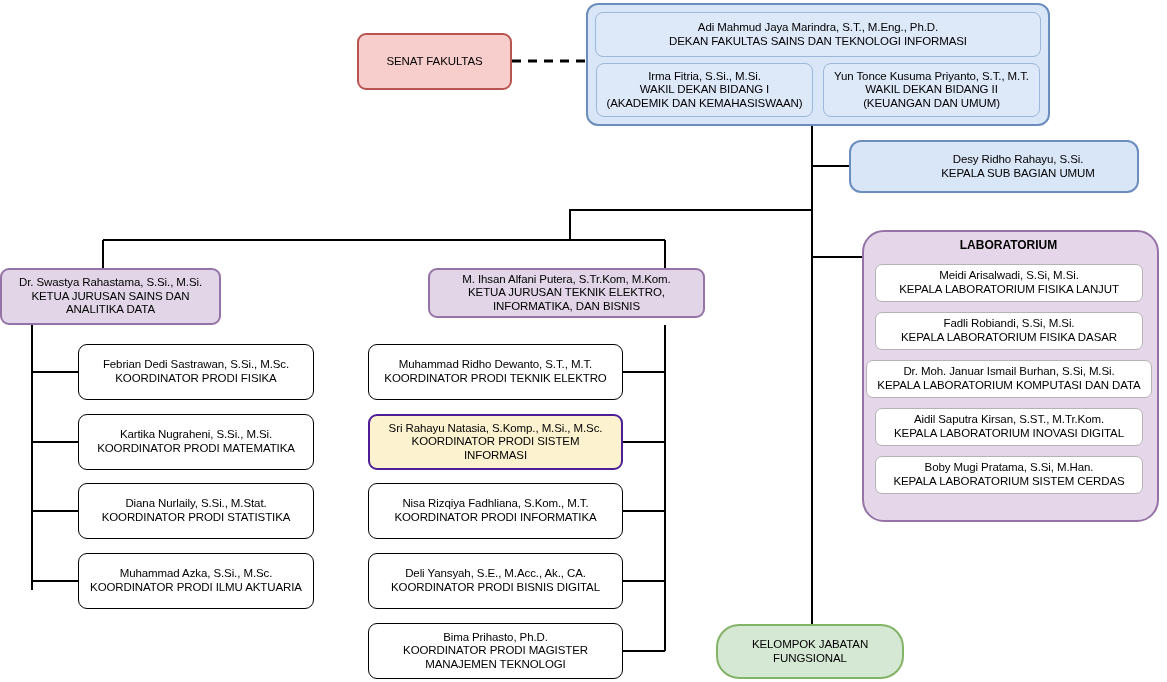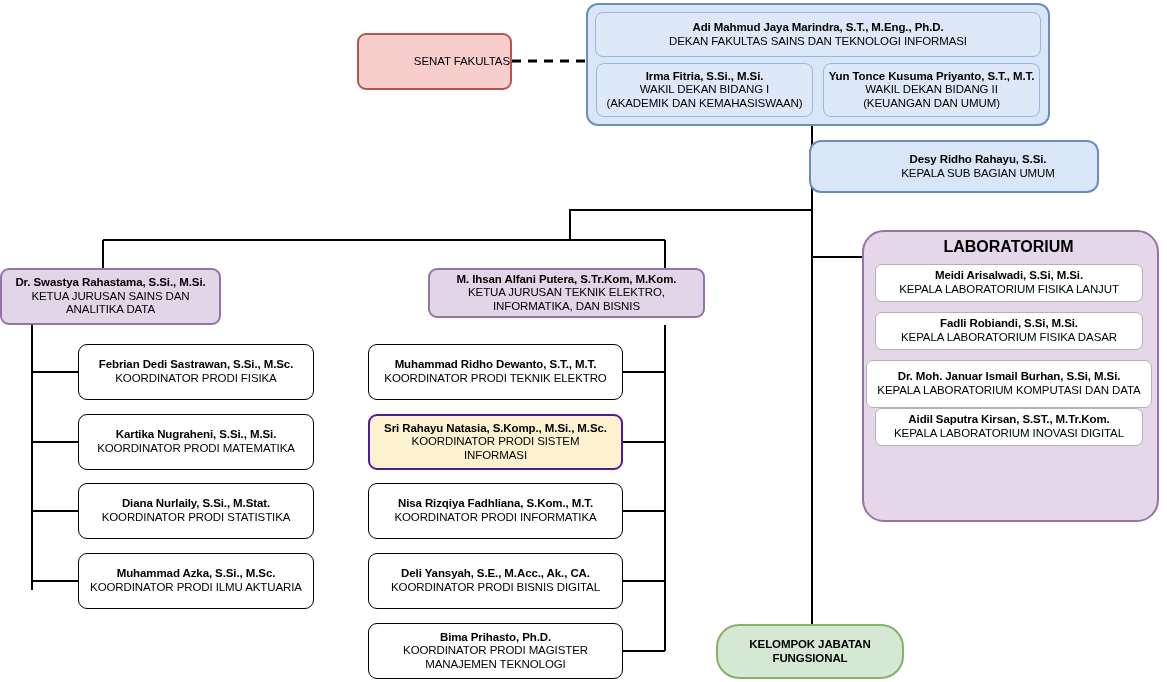--- a/index.html
+++ b/index.html
@@ -6,35 +6,35 @@
   body{
     width:1167px;height:682px;background:#ffffff;
     font-family:"Liberation Sans", sans-serif;
     color:#000000;overflow:hidden;position:relative;
   }
   #chart{position:absolute;left:0;top:0;width:1167px;height:682px;}
 
   .node{position:absolute;box-sizing:border-box;border-radius:9px;
         display:flex;flex-direction:column;align-items:center;justify-content:center;
         text-align:center;line-height:1.18;}
-  .nm{font-weight:bold;font-size:11.5px;letter-spacing:-0.1px;}
+  .nm{font-weight:normal;font-size:11.5px;letter-spacing:-0.1px;}
   .rl{font-size:11.5px;letter-spacing:-0.1px;}
 
   
   .blue-outer{background:#d9e6f7;border:2px solid #6c8ebf;border-radius:12px;}
   .blue-inner{background:#dde8f8;border:1px solid #9cb7da;border-radius:8px;}
   .red{background:#f8cecc;border:2px solid #b85450;}
   .purple{background:#e1d5e7;border:2px solid #9673a6;}
   .purple-outer{background:#e5d6ea;border:2px solid #9673a6;border-radius:22px;}
   .white{background:#ffffff;border:1.6px solid #000000;}
   .white-thin{background:#ffffff;border:1px solid #b3b3b3;border-radius:7px;}
   .cream{background:#fdf2d0;border:2px solid #4c1d95;}
   .green{background:#d5e8d4;border:2px solid #82b366;}
 
-  .lab-title{position:absolute;font-weight:bold;font-size:16px;text-align:center;}
+  .lab-title{position:absolute;font-weight:bold;font-size:12px;text-align:center;}
 
   svg.lines{position:absolute;left:0;top:0;width:1167px;height:682px;
             pointer-events:none;}
   .ln{stroke:#000000;stroke-width:2;fill:none;}
   .dash{stroke:#000000;stroke-width:3;fill:none;stroke-dasharray:9 7;}
 </style>
 </head>
 <body>
 
 <div id="chart">
@@ -62,21 +62,21 @@
     <path class="ln" d="M32,581 L78,581"></path>
 
     <path class="ln" d="M665,325 L665,651"></path>
     <path class="ln" d="M623,372 L665,372"></path>
     <path class="ln" d="M623,442 L665,442"></path>
     <path class="ln" d="M623,511 L665,511"></path>
     <path class="ln" d="M623,581 L665,581"></path>
     <path class="ln" d="M623,651 L665,651"></path>
   </svg>
 
-  <div class="node red" style="left:357px;top:33px;width:155px;height:57px;align-items:flex-end;">
+  <div class="node red" style="left:357px;top:33px;width:155px;height:57px;">
     <div class="rl">SENAT FAKULTAS</div>
   </div>
 
   <div class="node blue-outer" style="left:586px;top:3px;width:464px;height:123px;
        justify-content:flex-start;padding:7px 8px;">
 
     <div class="blue-inner" style="width:100%;height:50px;display:flex;flex-direction:column;
          align-items:center;justify-content:center;">
       <div class="nm">Adi Mahmud Jaya Marindra, S.T., M.Eng., Ph.D.</div>
       <div class="rl">DEKAN FAKULTAS SAINS DAN TEKNOLOGI INFORMASI</div>
@@ -91,43 +91,47 @@
       </div>
       <div class="blue-inner" style="flex:1;height:52px;display:flex;flex-direction:column;
            align-items:center;justify-content:center;">
         <div class="nm">Yun Tonce Kusuma Priyanto, S.T., M.T.</div>
         <div class="rl">WAKIL DEKAN BIDANG II</div>
         <div class="rl">(KEUANGAN DAN UMUM)</div>
       </div>
     </div>
   </div>
 
-  <div class="node blue-outer" style="left:809px;top:140px;width:290px;height:53px;padding-left:48px;">
+  <div class="node blue-outer" style="left:849px;top:140px;width:290px;height:53px;padding-left:48px;">
     <div class="nm">Desy Ridho Rahayu, S.Si.</div>
     <div class="rl">KEPALA SUB BAGIAN UMUM</div>
   </div>
 
   <div class="purple-outer" style="position:absolute;left:862px;top:230px;width:293px;height:288px;"></div>
   <div class="lab-title" style="left:862px;top:238px;width:293px;">LABORATORIUM</div>
 
   <div class="node white-thin" style="left:875px;top:264px;width:268px;height:38px;">
     <div class="nm">Meidi Arisalwadi, S.Si, M.Si.</div>
     <div class="rl">KEPALA LABORATORIUM FISIKA LANJUT</div>
   </div>
   <div class="node white-thin" style="left:875px;top:312px;width:268px;height:38px;">
     <div class="nm">Fadli Robiandi, S.Si, M.Si.</div>
     <div class="rl">KEPALA LABORATORIUM FISIKA DASAR</div>
   </div>
-  <div class="node white-thin" style="left:866px;top:360px;width:286px;height:48px;">
+  <div class="node white-thin" style="left:866px;top:360px;width:286px;height:38px;">
     <div class="nm">Dr. Moh. Januar Ismail Burhan, S.Si, M.Si.</div>
     <div class="rl">KEPALA LABORATORIUM KOMPUTASI DAN DATA</div>
   </div>
   <div class="node white-thin" style="left:875px;top:408px;width:268px;height:38px;">
     <div class="nm">Aidil Saputra Kirsan, S.ST., M.Tr.Kom.</div>
     <div class="rl">KEPALA LABORATORIUM INOVASI DIGITAL</div>
+  </div>
+  <div class="node white-thin" style="left:875px;top:456px;width:268px;height:38px;">
+    <div class="nm">Boby Mugi Pratama, S.Si, M.Han.</div>
+    <div class="rl">KEPALA LABORATORIUM SISTEM CERDAS</div>
   </div>
 
   <div class="node purple" style="left:0px;top:268px;width:221px;height:57px;">
     <div class="nm">Dr. Swastya Rahastama, S.Si., M.Si.</div>
     <div class="rl">KETUA JURUSAN SAINS DAN</div>
     <div class="rl">ANALITIKA DATA</div>
   </div>
 
   <div class="node white" style="left:78px;top:344px;width:236px;height:56px;">
     <div class="nm">Febrian Dedi Sastrawan, S.Si., M.Sc.</div>

